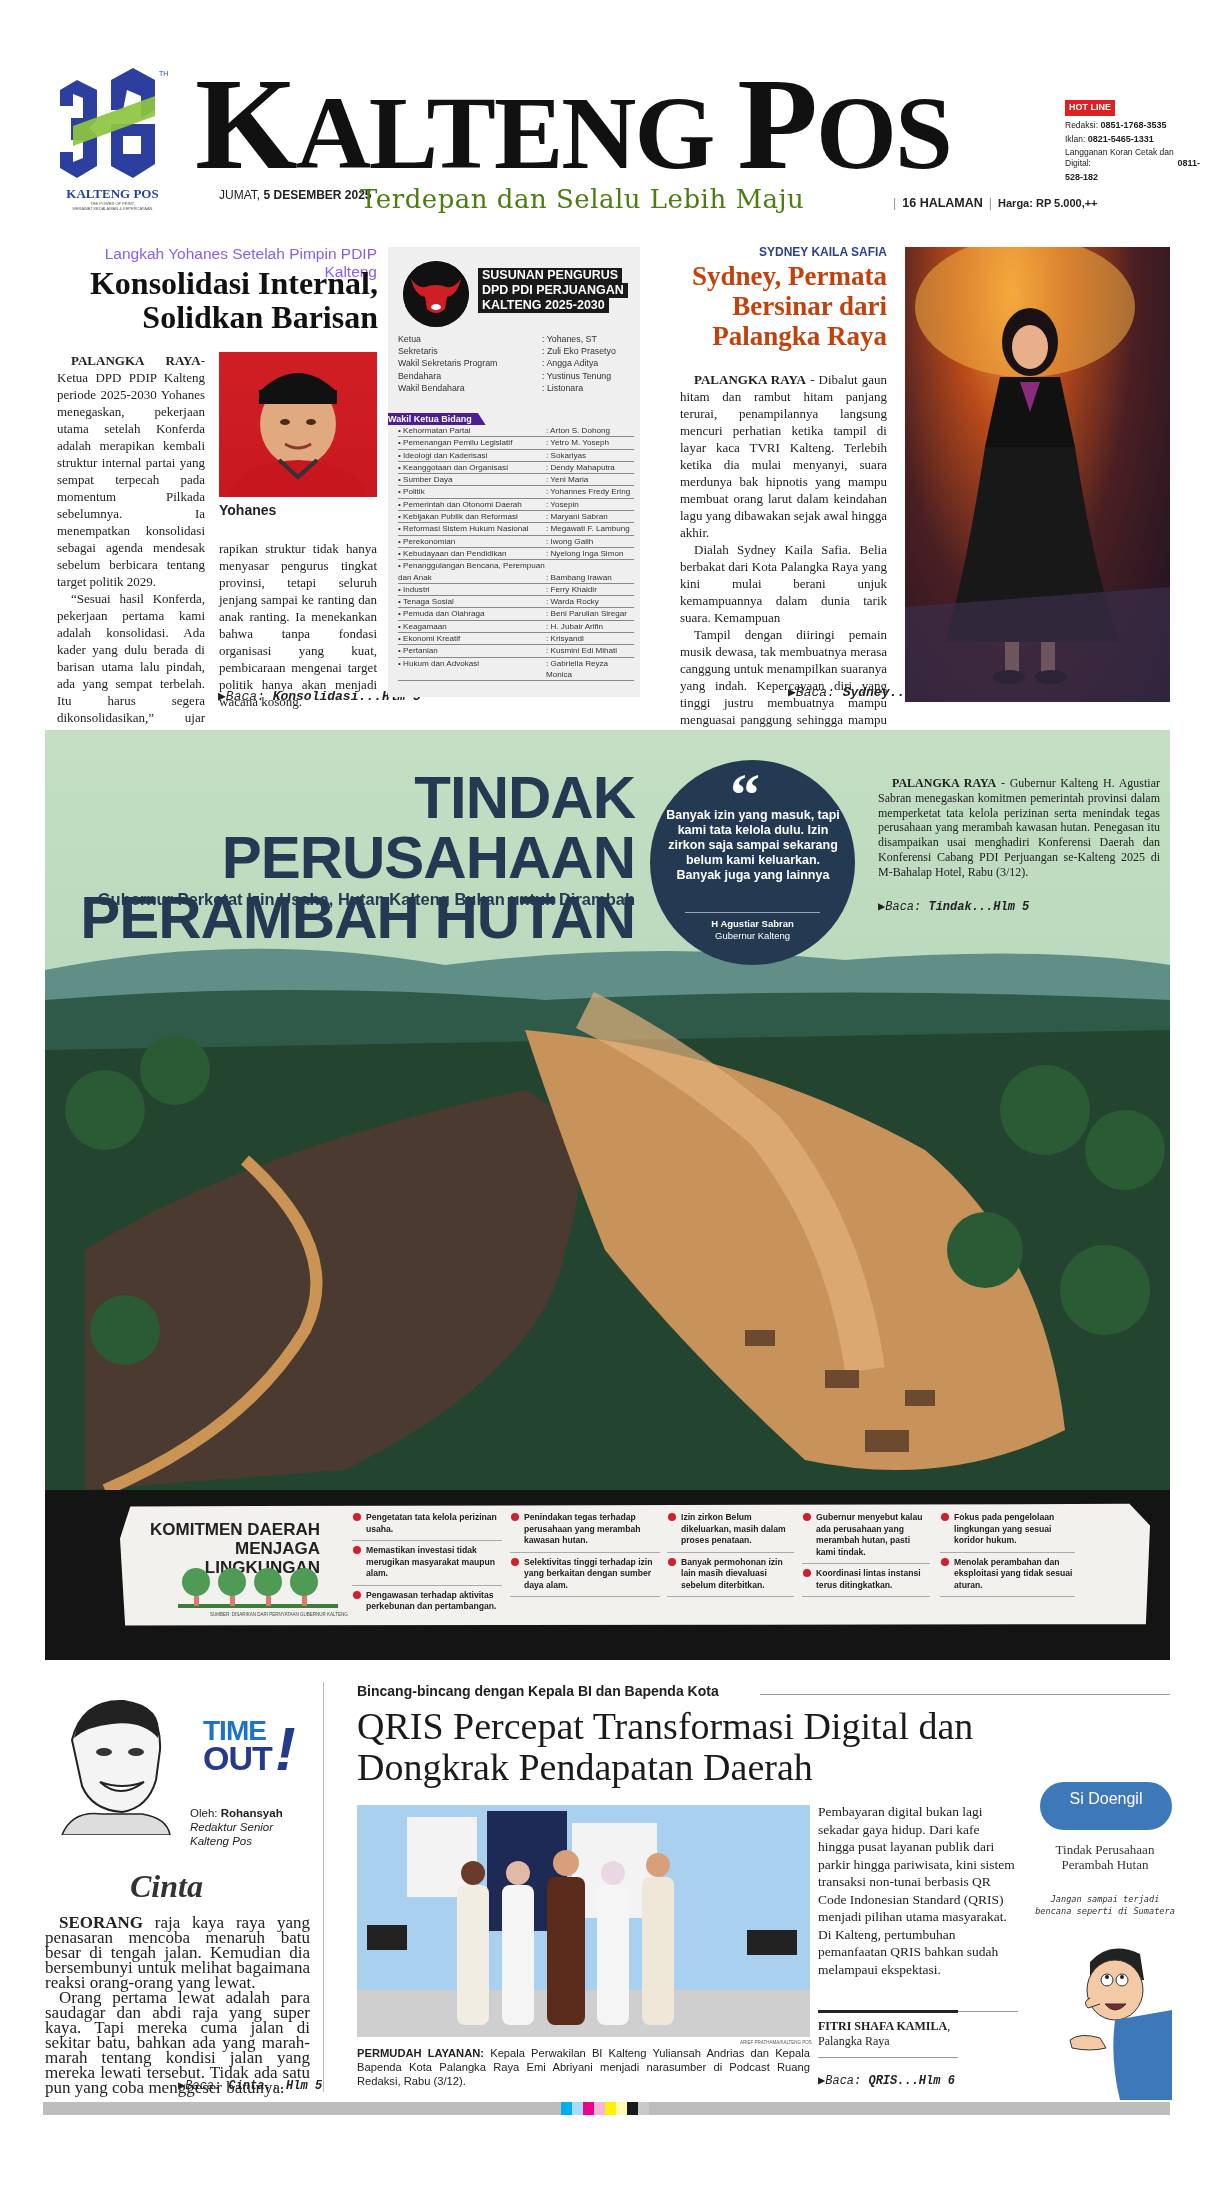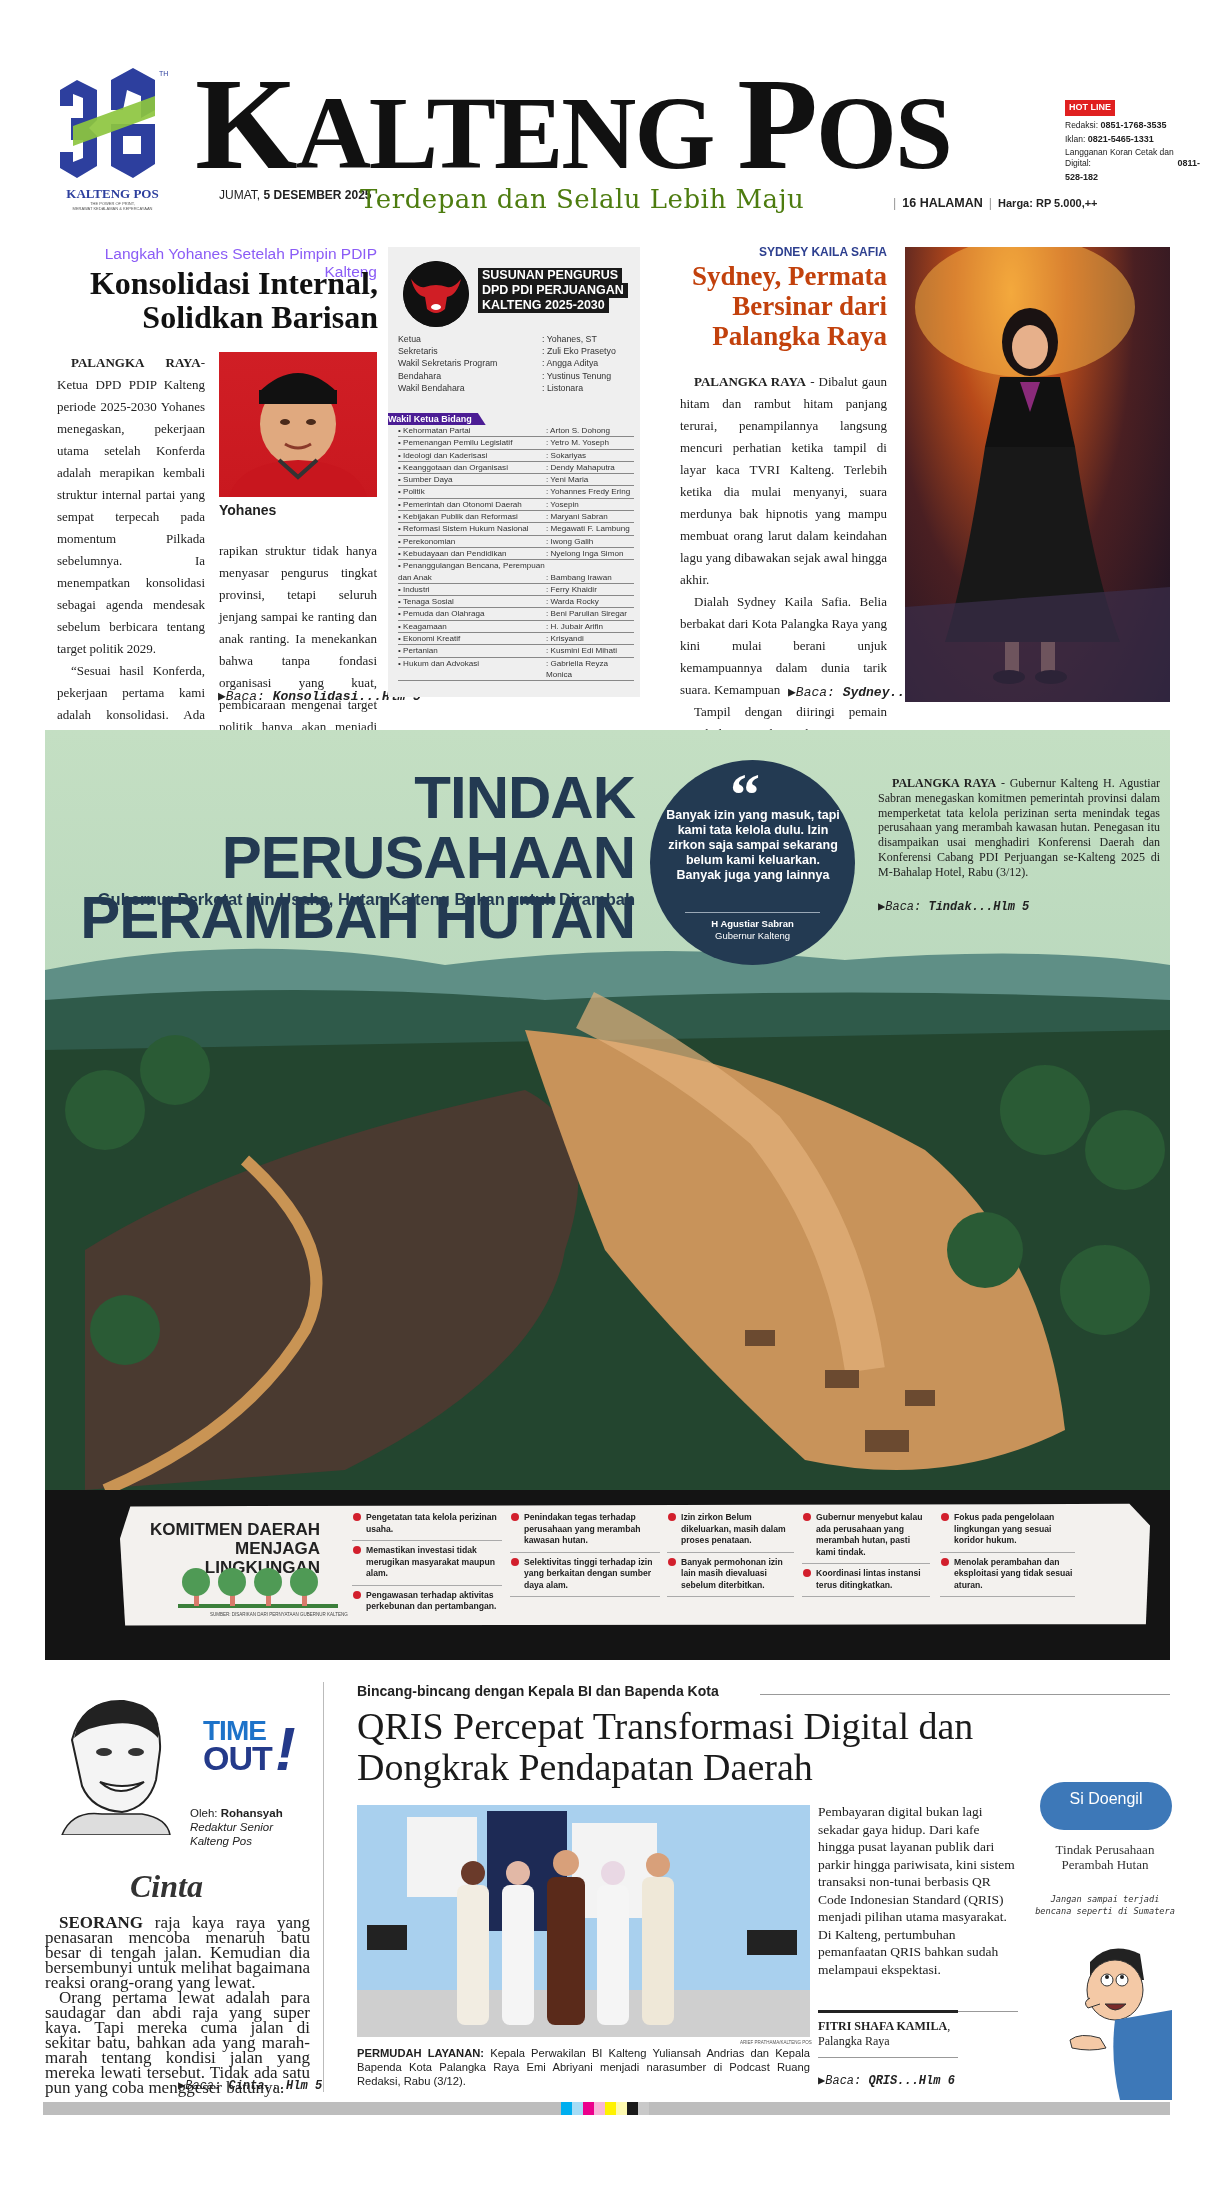--- a/index.html
+++ b/index.html
@@ -15,21 +15,21 @@
   #hotline .badge { display: inline-block; background: #e02020; color: #fff; font-weight: bold; font-size: 9px; padding: 1px 4px; margin-bottom: 3px; }
   #hotline b { font-size: 9px; }
   #dateline { left: 187px; top: 188px; font-family: "Liberation Sans", sans-serif; font-size: 12px; color: #222; white-space: nowrap; margin-left: 32px; }
   #tagline { left: 360px; top: 184px; font-family: "DejaVu Serif", serif; font-size: 26px; color: #4d7c0f; white-space: nowrap; letter-spacing: 0.5px; }
   #pages-info { left: 887px; top: 196px; font-family: "Liberation Sans", sans-serif; font-size: 12.5px; color: #222; white-space: nowrap; font-weight: bold; }
   #pages-info .sep { color: #999; font-weight: normal; margin: 0 6px; }
 
   
   #yoh-kicker { left: 52px; top: 245px; width: 325px; text-align: right; font-family: "Liberation Sans", sans-serif; font-size: 15.5px; color: #8b5cf6; }
   #yoh-head { left: 40px; top: 266px; width: 338px; text-align: right; font-family: "Liberation Serif", serif; font-weight: bold; font-size: 32px; line-height: 1.07; color: #111; }
-  .body-text { font-family: "Liberation Serif", serif; font-size: 13px; line-height: 22px; color: #222; text-align: justify; }
+  .body-text { font-family: "Liberation Serif", serif; font-size: 13px; line-height: 17px; color: #222; text-align: justify; }
   .body-text p { text-indent: 14px; }
   .body-text b { font-weight: bold; }
   #yoh-col1 { left: 57px; top: 352px; width: 148px; }
   #yoh-photo { left: 219px; top: 352px; width: 158px; height: 145px; background: linear-gradient(180deg,#d01e25 0%,#c9181f 100%); overflow: hidden; }
   #yoh-caption { left: 219px; top: 502px; font-family: "Liberation Sans", sans-serif; font-weight: bold; font-size: 14px; color: #222; }
   #yoh-col2 { left: 219px; top: 540px; width: 158px; }
   .readmore { font-family: Liberation Mono, monospace; font-size: 13px; font-style: italic; color: #222; white-space: nowrap; text-align: center; }
   .readmore b { font-weight: bold; }
   #yoh-read { left: 218px; top: 688px; }
 

